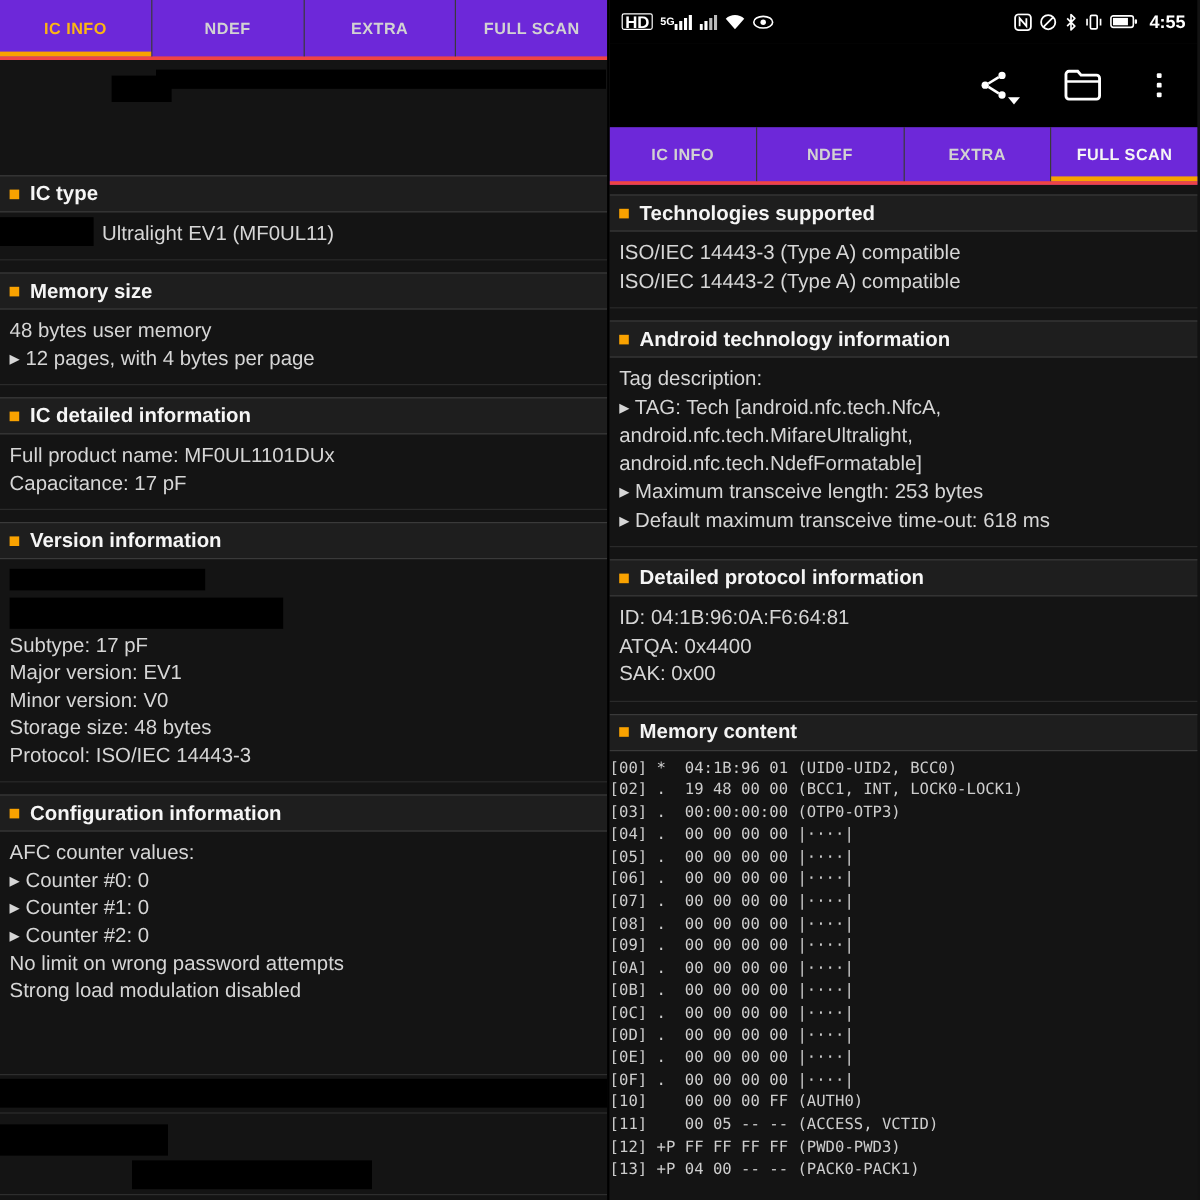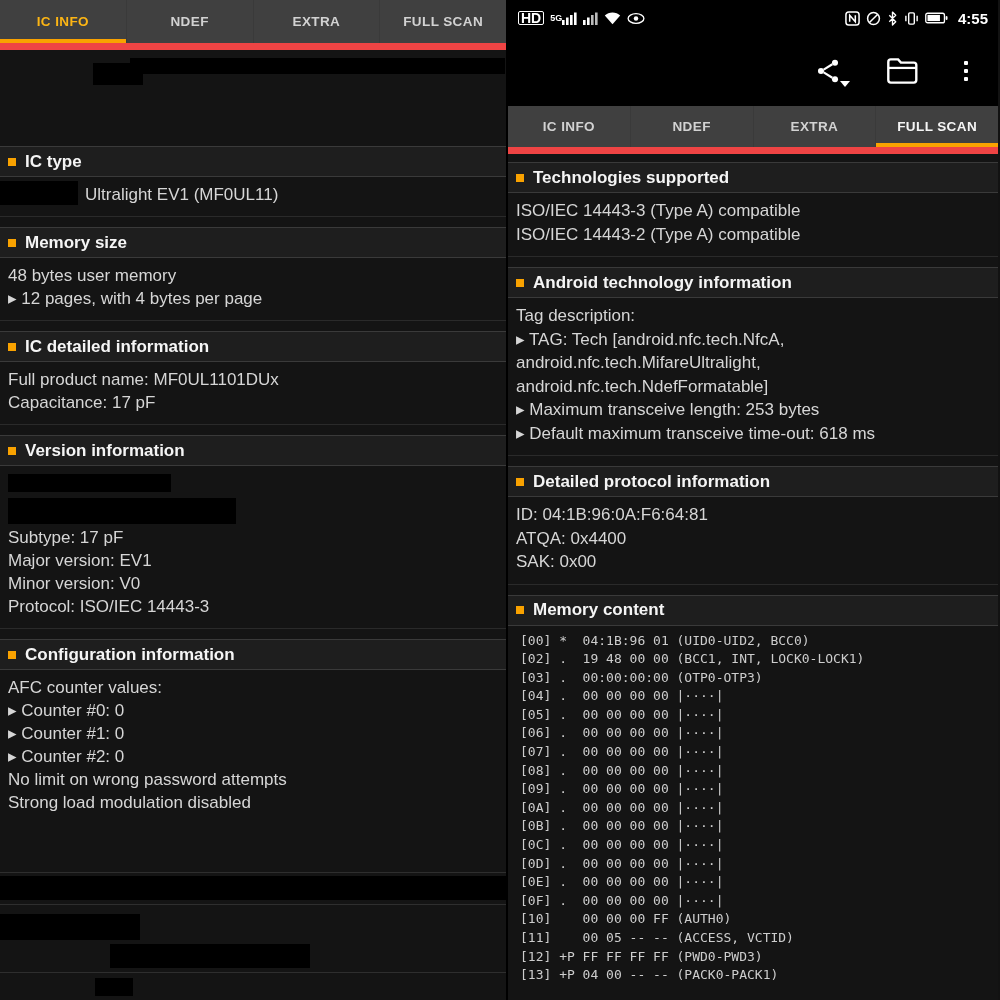--- a/index.html
+++ b/index.html
@@ -3,41 +3,41 @@
 <meta charset="utf-8">
 <style>
   *{margin:0;padding:0;box-sizing:border-box}
   html,body{background:#000;font-family:"Liberation Sans",sans-serif}
   .screen{position:relative;width:1000px;height:1000px;display:flex;overflow:hidden;background:#121212}
   .panel{height:1000px;overflow:hidden;position:relative}
   .panel.left{width:508px;background:#141414;border-right:2px solid #000}
   .panel.right{width:490px;background:#141414}
 
   
-  .tabbar{display:flex;background:#404040;height:50px;position:relative;border-bottom:7px solid #ef4444}
+  .tabbar{display:flex;background:#6d28d9;height:50px;position:relative;border-bottom:3px solid #ef4444}
   .tab{flex:1;display:flex;align-items:center;justify-content:center;color:#d2d2d2;
        font-size:13.5px;font-weight:bold;letter-spacing:.4px;position:relative;cursor:pointer}
   .tab:not(:last-child){border-right:1px solid #3a3a3a}
   .tab.selected::after{content:"";position:absolute;left:0;right:0;bottom:0;height:4px;background:#f9a200}
   .tab.amber{color:#fcb514}
   .tab.white{color:#f5f5f5}
 
   
   .section{margin-top:10px}
   .sec-h{display:flex;align-items:center;height:31px;background:#1e1e1e;
          border-top:1px solid #3a3a3a;border-bottom:1px solid #3a3a3a;padding:0 8px}
   .bullet{width:8px;height:8px;background:#f9a200;margin-right:9px;flex:none}
   .sec-t{color:#f5f5f5;font-weight:bold;font-size:17px}
   .sec-b{padding:6px 8px 10px;border-bottom:1px solid #2a2a2a;color:#d6d6d6;font-size:17px;position:relative}
   .left .line{line-height:23px}
   .right .line{line-height:23.5px}
   .ind85{padding-left:77px}
 
   
-  .mem-b{padding:6px 12px 2px;border-bottom:none}
+  .mem-b{padding:6px 0 2px;border-bottom:none}
   .mline{font-family:"DejaVu Sans Mono",monospace;font-size:13px;line-height:18.6px;
          color:#cdcdcd;white-space:pre}
 
   
   .redact{position:absolute;background:#000}
   .zone{position:relative}
   .sep{position:absolute;left:0;right:0;height:1px;background:#2e2e2e}
 
   
   .statusbar{height:36px;background:#000;display:flex;align-items:center;
@@ -123,20 +123,21 @@
         <span class="sec-t">Version information</span>
       </div>
       <div class="sec-b">
         <div class="zone" style="height:54px">
           <div class="redact" style="left:0;top:2px;width:163px;height:18px"></div>
           <div class="redact" style="left:0;top:26px;width:228px;height:26px"></div>
         </div>
         <div class="line">Subtype: 17 pF</div>
         <div class="line">Major version: EV1</div>
         <div class="line">Minor version: V0</div>
+        <div class="line">Storage size: 48 bytes</div>
         <div class="line">Protocol: ISO/IEC 14443-3</div>
       </div>
     </div>
 
     <div class="section">
       <div class="sec-h">
         <span class="bullet"></span>
         <span class="sec-t">Configuration information</span>
       </div>
       <div class="sec-b" style="border-bottom:none">

